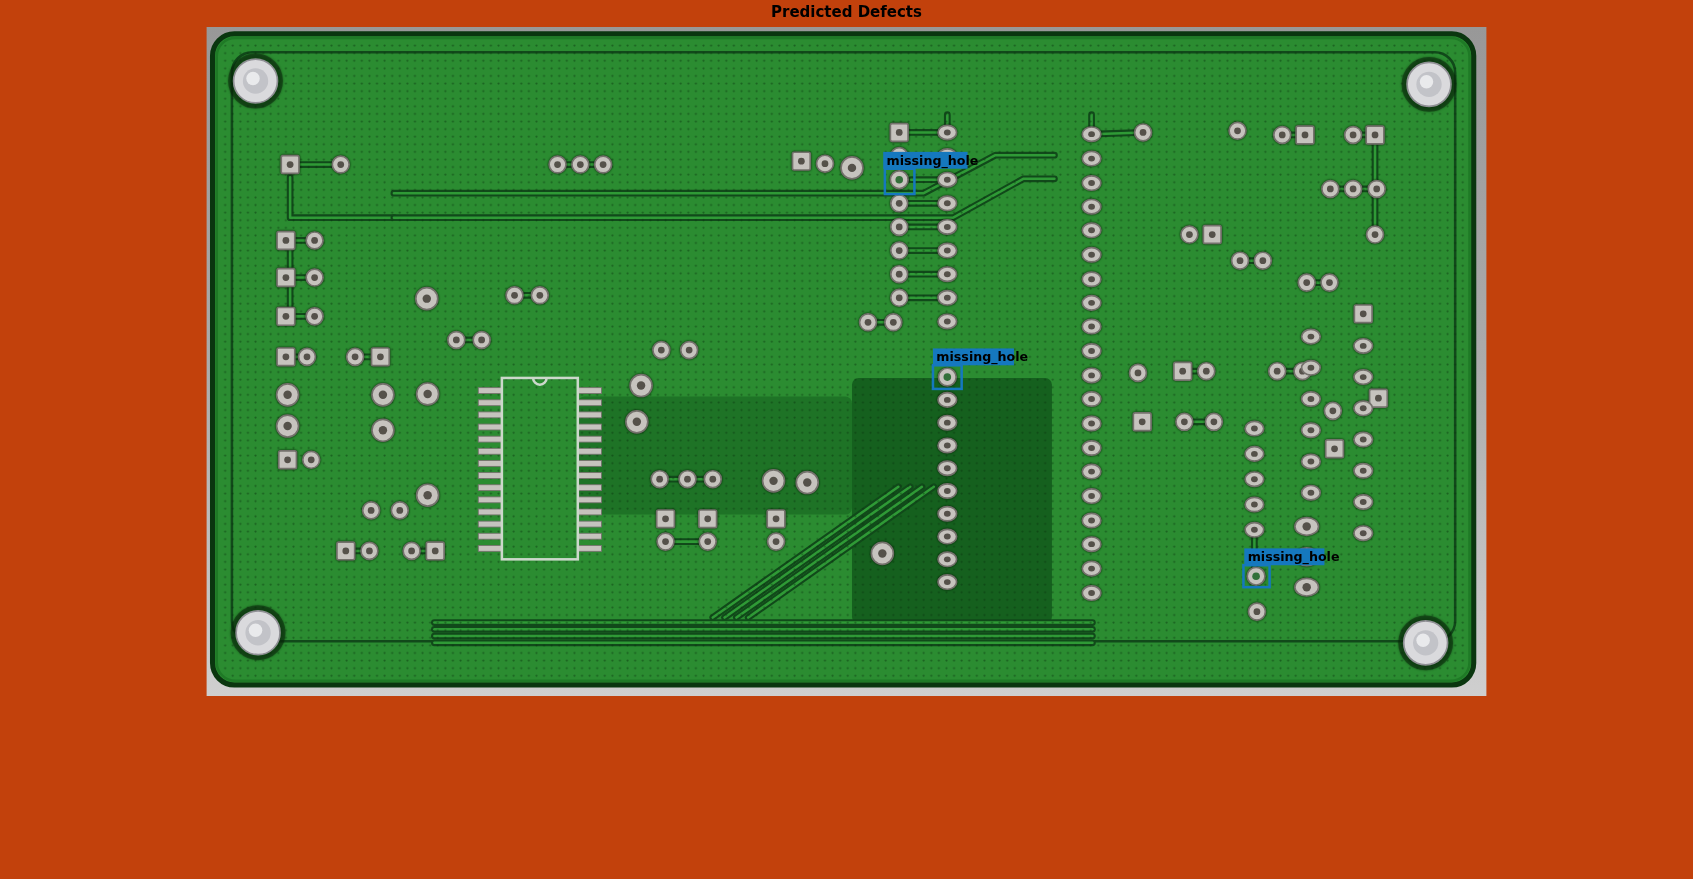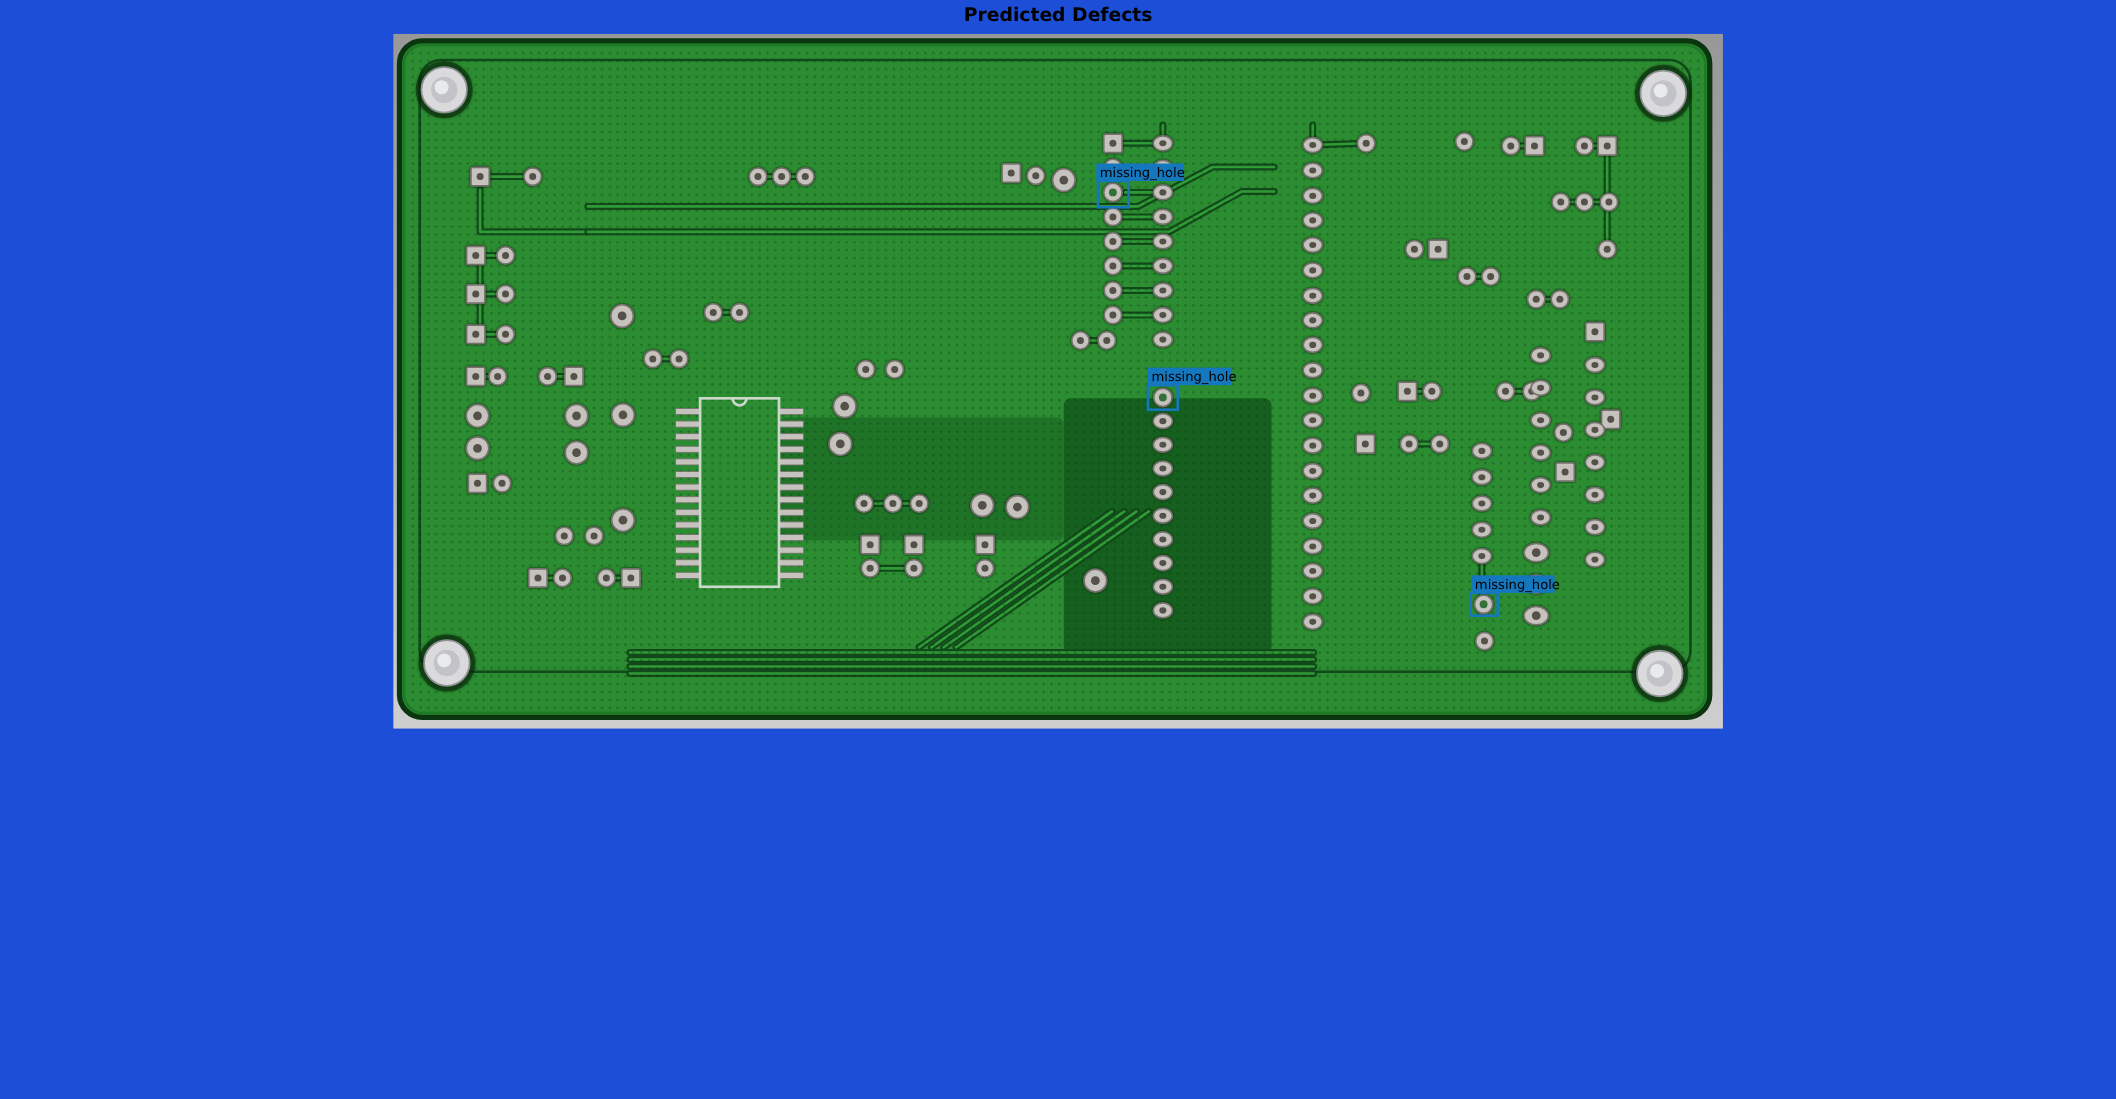--- a/index.html
+++ b/index.html
@@ -1,20 +1,20 @@
 <!DOCTYPE html>
 <html><head>
 <meta charset="utf-8">
 <style>
   html,body{margin:0;padding:0;background:#ffffff;}
-  .canvas{position:relative;width:1693px;height:879px;background:#1d4ed8;
+  .canvas{position:relative;width:1693px;height:879px;background:#c2410c;
           font-family:"DejaVu Sans","Liberation Sans",sans-serif;overflow:hidden;}
   .fig-title{position:absolute;top:3px;left:88px;width:1517px;text-align:center;
              font-size:15px;font-weight:bold;color:#000;}
-  .image-area{position:absolute;left:88px;top:27px;width:1517px;height:556px;}
+  .image-area{position:absolute;left:88px;top:27px;width:1517px;height:669px;font-weight:bold;}
   .image-area svg{display:block;width:100%;height:100%;}
   .pads-layer{filter:drop-shadow(0 0 1.5px rgba(0,25,0,0.9));}
   .det-label-text{font-family:"DejaVu Sans","Liberation Sans",sans-serif;font-size:15px;}
 </style>
 </head>
 <body>
 
 <div class="canvas">
   <div class="fig-title">Predicted Defects</div>
   <div class="image-area">

